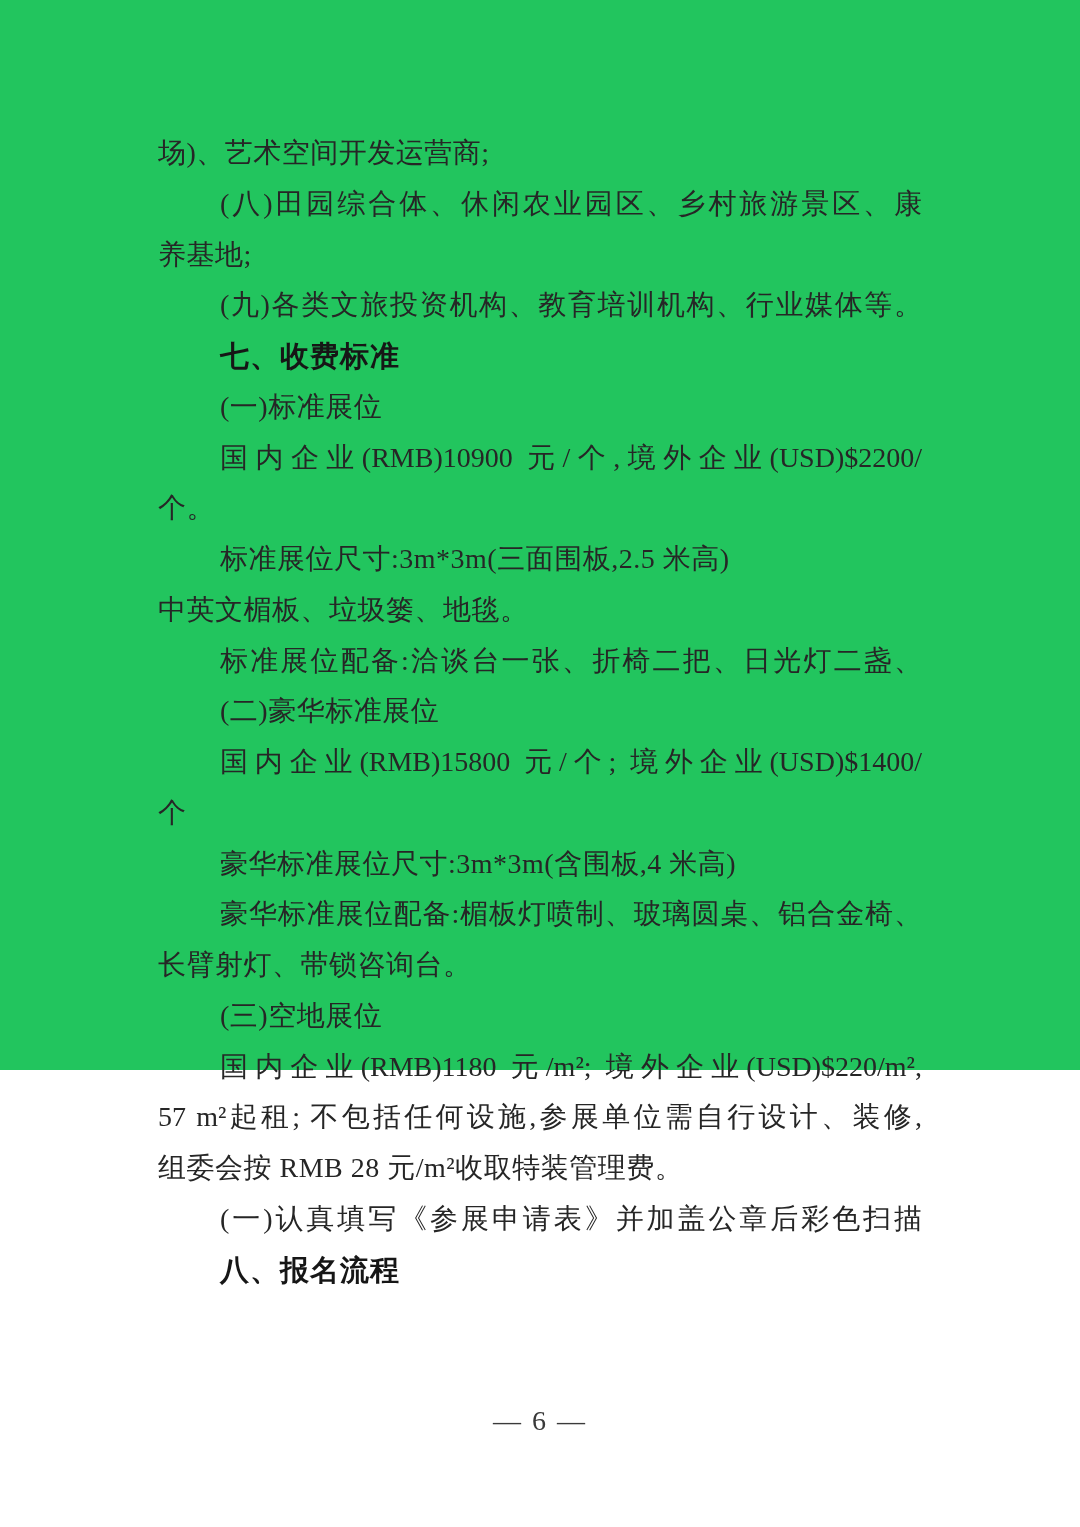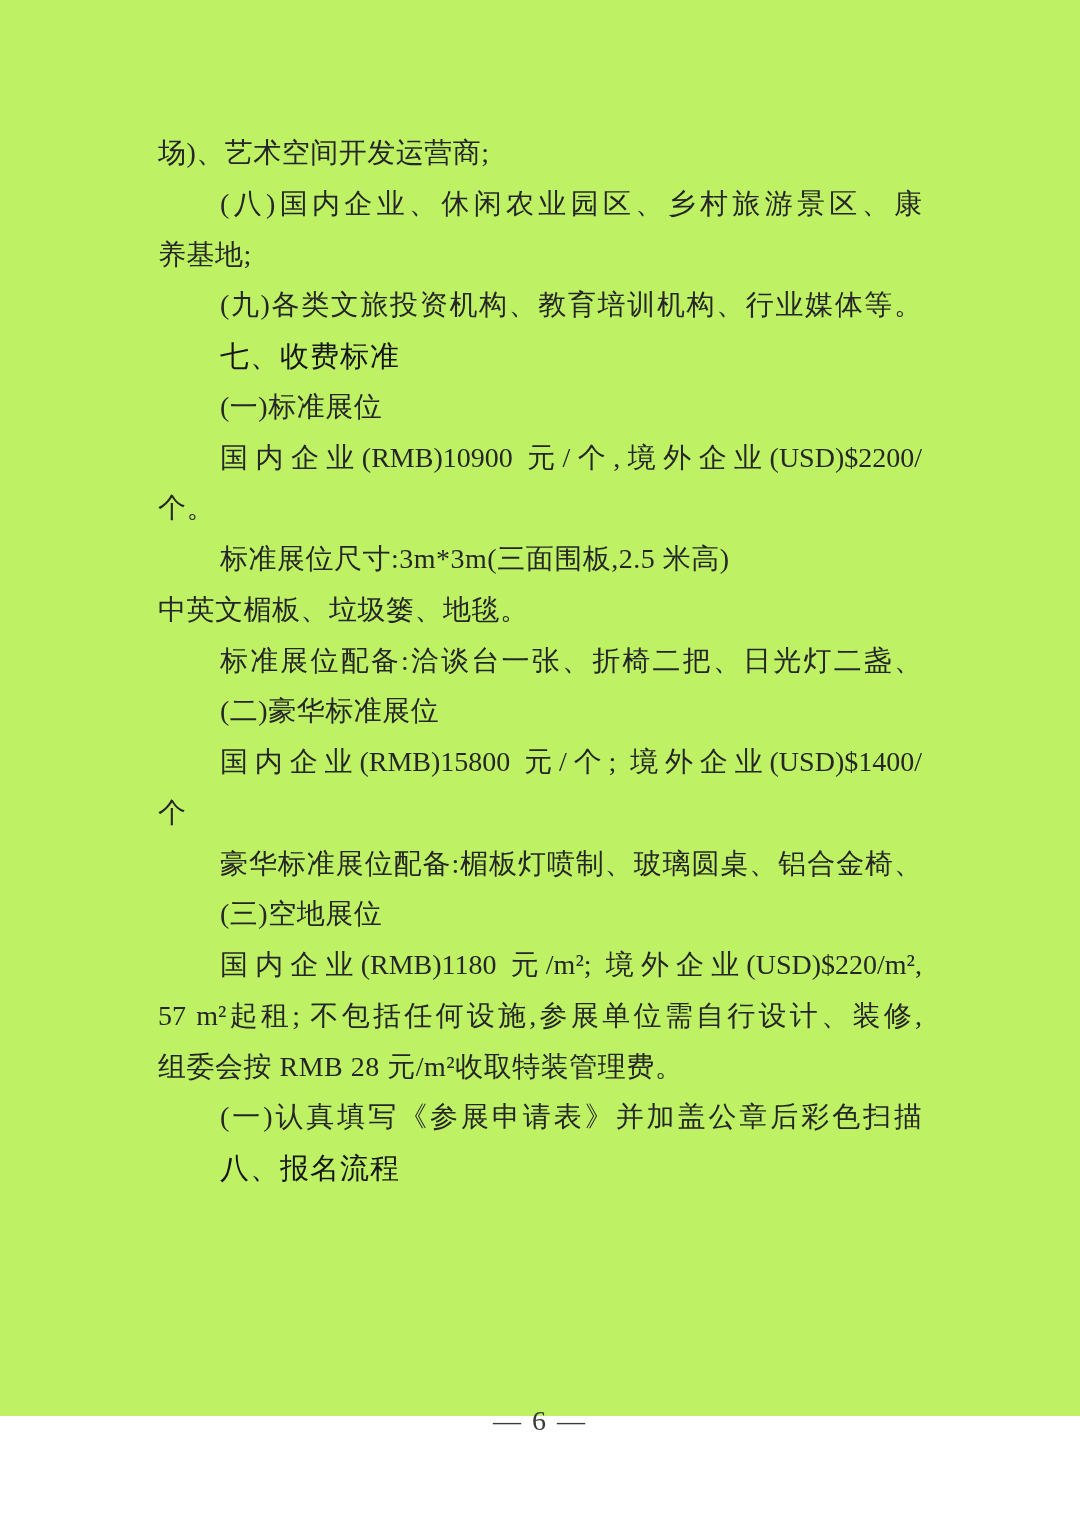--- a/index.html
+++ b/index.html
@@ -7,22 +7,22 @@
     padding: 0;
     width: 1080px;
     height: 1527px;
     background: #ffffff;
     overflow: hidden;
   }
   .page {
     position: absolute;
     left: 0; top: 0;
     width: 1080px;
-    height: 1416px;
-    background: #bef264;
+    height: 1070px;
+    background: #22c55e;
     color: #262626;
   }
   .content {
     position: absolute;
     left: 158px;
     top: 128px;
     width: 764px;
   }
   .ln {
     height: 50.75px;
@@ -39,21 +39,21 @@
   }
   .just {
     white-space: normal;
     text-align: justify;
     text-align-last: justify;
     text-justify: inter-character;
     letter-spacing: 0;
   }
   .hd {
     font-family: "Liberation Sans", "DejaVu Sans", sans-serif;
-    font-weight: 400;
+    font-weight: 700;
     font-size: 29px;
     color: #161616;
     letter-spacing: 1px;
   }
   .footer {
     position: absolute;
     left: 0;
     top: 1396px;
     width: 1080px;
     height: 50px;
@@ -64,34 +64,36 @@
     color: #3a3a3a;
     letter-spacing: 2px;
   }
 </style>
 </head>
 <body>
 
 <div class="page">
   <div class="content">
     <div class="ln">场)、艺术空间开发运营商;</div>
-    <div class="ln ind just">(八)国内企业、休闲农业园区、乡村旅游景区、康</div>
+    <div class="ln ind just">(八)田园综合体、休闲农业园区、乡村旅游景区、康</div>
     <div class="ln">养基地;</div>
     <div class="ln ind just">(九)各类文旅投资机构、教育培训机构、行业媒体等。</div>
     <div class="ln ind hd">七、收费标准</div>
     <div class="ln ind">(一)标准展位</div>
     <div class="ln ind just">国内企业(RMB)10900 元/个,境外企业(USD)$2200/</div>
     <div class="ln">个。</div>
     <div class="ln ind">标准展位尺寸:3m*3m(三面围板,2.5 米高)</div>
     <div class="ln">中英文楣板、垃圾篓、地毯。</div>
     <div class="ln ind just">标准展位配备:洽谈台一张、折椅二把、日光灯二盏、</div>
     <div class="ln ind">(二)豪华标准展位</div>
     <div class="ln ind just">国内企业(RMB)15800 元/个; 境外企业(USD)$1400/</div>
     <div class="ln">个</div>
+    <div class="ln ind">豪华标准展位尺寸:3m*3m(含围板,4 米高)</div>
     <div class="ln ind just">豪华标准展位配备:楣板灯喷制、玻璃圆桌、铝合金椅、</div>
+    <div class="ln">长臂射灯、带锁咨询台。</div>
     <div class="ln ind">(三)空地展位</div>
     <div class="ln ind just">国内企业(RMB)1180 元/m²; 境外企业(USD)$220/m²,</div>
     <div class="ln just">57 m²起租; 不包括任何设施,参展单位需自行设计、装修,</div>
     <div class="ln">组委会按 RMB 28 元/m²收取特装管理费。</div>
     <div class="ln ind just">(一)认真填写《参展申请表》并加盖公章后彩色扫描</div>
     <div class="ln ind hd">八、报名流程</div>
   </div>
 
   <div class="footer">
     <span>— 6 —</span>

